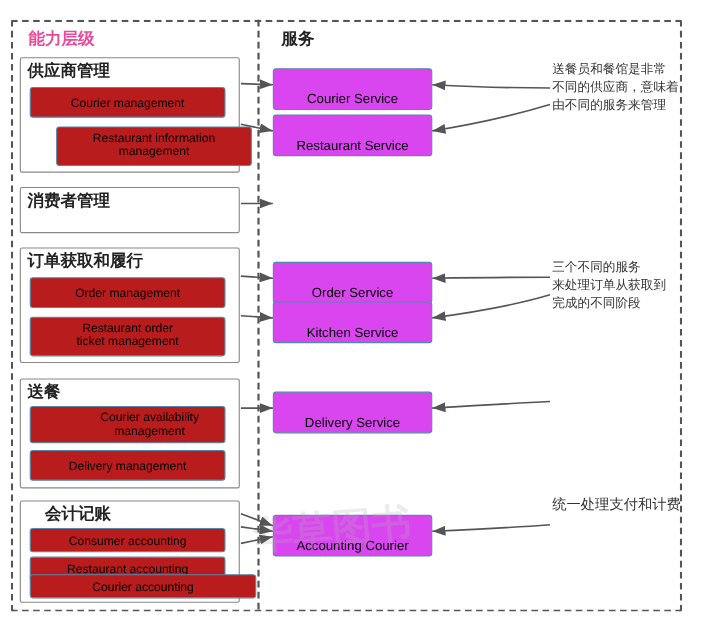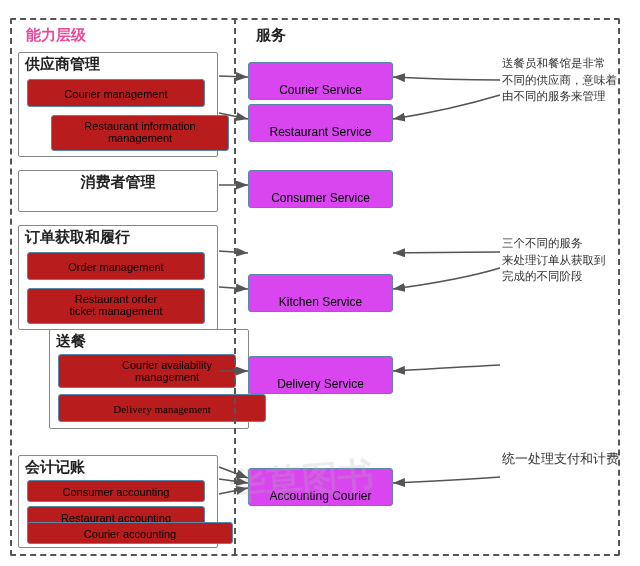--- a/index.html
+++ b/index.html
@@ -121,46 +121,46 @@
   <div class="col-header" style="top:22px; left:18px;">能力层级</div>
 
   <div class="right-header" style="top:22px; left:248px;">服务</div>
 
   <div class="group-box" style="top:52px; left:18px; width:200px; height:105px;">
     <div class="group-label">供应商管理</div>
     <div class="item-box" style="top:26px; left:8px; width:178px; height:28px; line-height:20px;">Courier management</div>
     <div class="item-box" style="top:62px; left:8px; width:178px; height:36px;margin-left:24px;">Restaurant information<br>management</div>
   </div>
 
-  <div class="group-box" style="top:170px; left:18px; width:200px; height:42px;text-align:center;">
+  <div class="group-box" style="top:170px; left:18px; width:200px; height:42px;">
     <div class="group-label">消费者管理</div>
   </div>
 
   <div class="group-box" style="top:225px; left:18px; width:200px; height:105px;">
     <div class="group-label">订单获取和履行</div>
     <div class="item-box" style="top:26px; left:8px; width:178px; height:28px; line-height:20px;">Order management</div>
     <div class="item-box" style="top:62px; left:8px; width:178px; height:36px;">Restaurant order<br>ticket management</div>
   </div>
 
-  <div class="group-box" style="top:329px; left:18px; width:200px; height:100px;margin-left:31px;">
+  <div class="group-box" style="top:344px; left:18px; width:200px; height:100px;">
     <div class="group-label">送餐</div>
     <div class="item-box" style="top:24px; left:8px; width:178px; height:34px;padding-left:45px;">Courier availability<br>management</div>
-    <div class="item-box" style="top:64px; left:8px; width:208px; height:28px; line-height:20px;font-family:Liberation Serif, serif;">Delivery management</div>
-  </div>
-
-  <div class="group-box" style="top:455px; left:18px; width:200px; height:93px;">
+    <div class="item-box" style="top:64px; left:8px; width:178px; height:28px; line-height:20px;">Delivery management</div>
+  </div>
+
+  <div class="group-box" style="top:455px; left:18px; width:200px; height:93px;padding-left:16px;">
     <div class="group-label">会计记账</div>
     <div class="item-box" style="top:24px; left:8px; width:178px; height:22px; line-height:14px;">Consumer accounting</div>
     <div class="item-box" style="top:50px; left:8px; width:178px; height:22px; line-height:14px;">Restaurant accounting</div>
     <div class="item-box" style="top:76px; left:8px; width:206px; height:22px; line-height:14px; top:66px;">Courier accounting</div>
   </div>
 
   <div class="service-box" style="top:62px; left:248px; width:145px; height:30px; line-height:18px;">Courier Service</div>
   <div class="service-box" style="top:104px; left:248px; width:145px; height:30px; line-height:18px;">Restaurant Service</div>
-  <div class="service-box" style="top:170px; left:248px; width:145px; height:30px; line-height:18px;">Consumer Service</div>
+  <div class="service-box" style="top:238px; left:248px; width:145px; height:30px; line-height:18px;">Order Service</div>
   <div class="service-box" style="top:356px; left:248px; width:145px; height:30px; line-height:18px;">Delivery Service</div>
   <div class="service-box" style="top:274px; left:248px; width:145px; height:30px; line-height:18px;">Kitchen Service</div>
   <div class="service-box" style="top:468px; left:248px; width:145px; height:30px; line-height:18px;">Accounting Courier</div>
 
   <div class="annotation" style="top:55px; right:8px; width:130px; font-size:11.5px; line-height:1.45;">送餐员和餐馆是非常<br>不同的供应商，意味着<br>由不同的服务来管理</div>
   <div class="annotation" style="top:235px; right:8px; width:130px; font-size:11.5px; line-height:1.45;">三个不同的服务<br>来处理订单从获取到<br>完成的不同阶段</div>
   <div class="annotation" style="top:450px; right:8px; width:130px; font-size:13px; line-height:1.45;font-family:Liberation Serif, serif;">统一处理支付和计费</div>
 
   <div class="watermark">华草图书</div>
 

